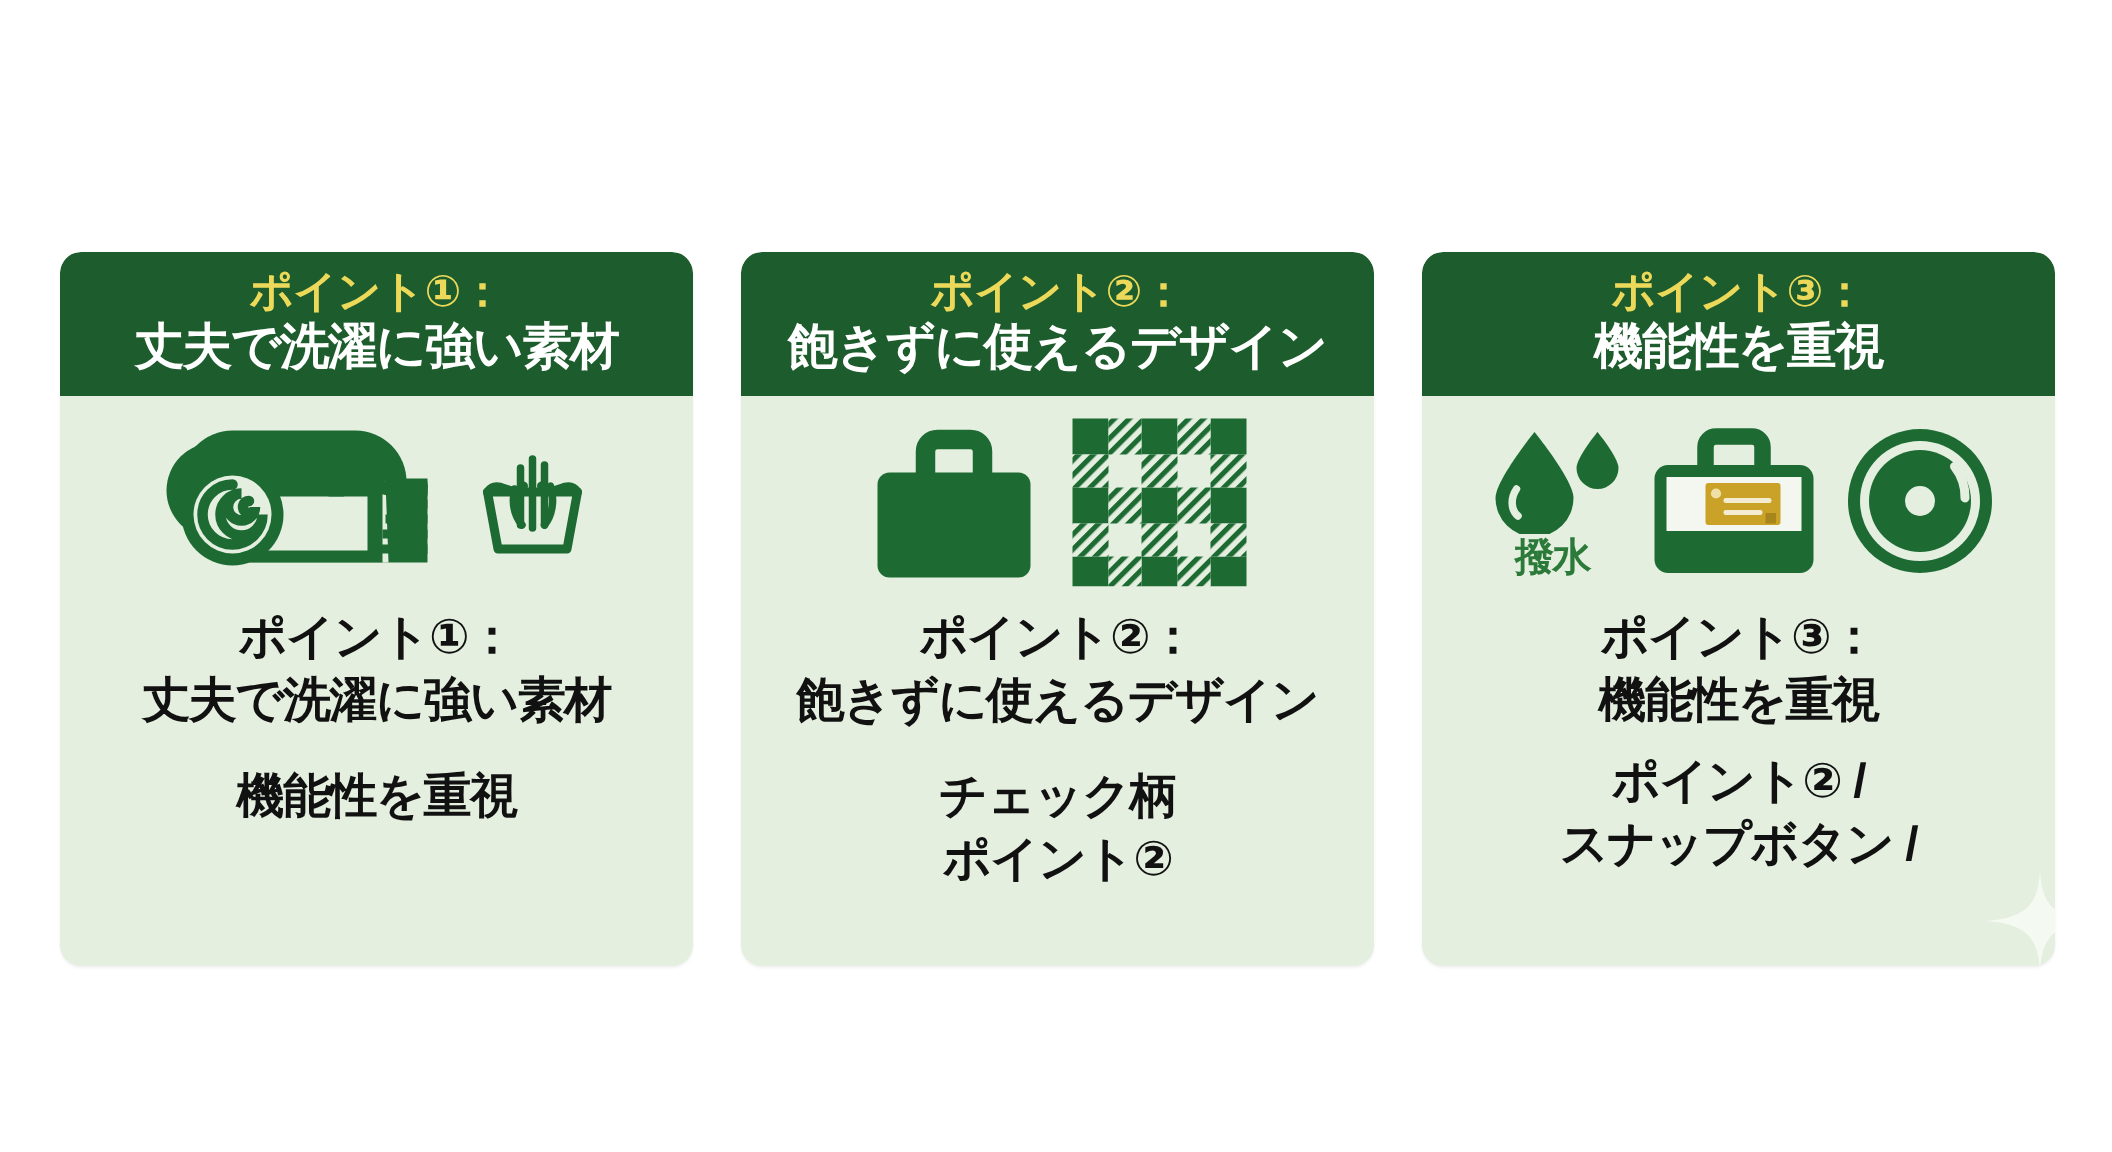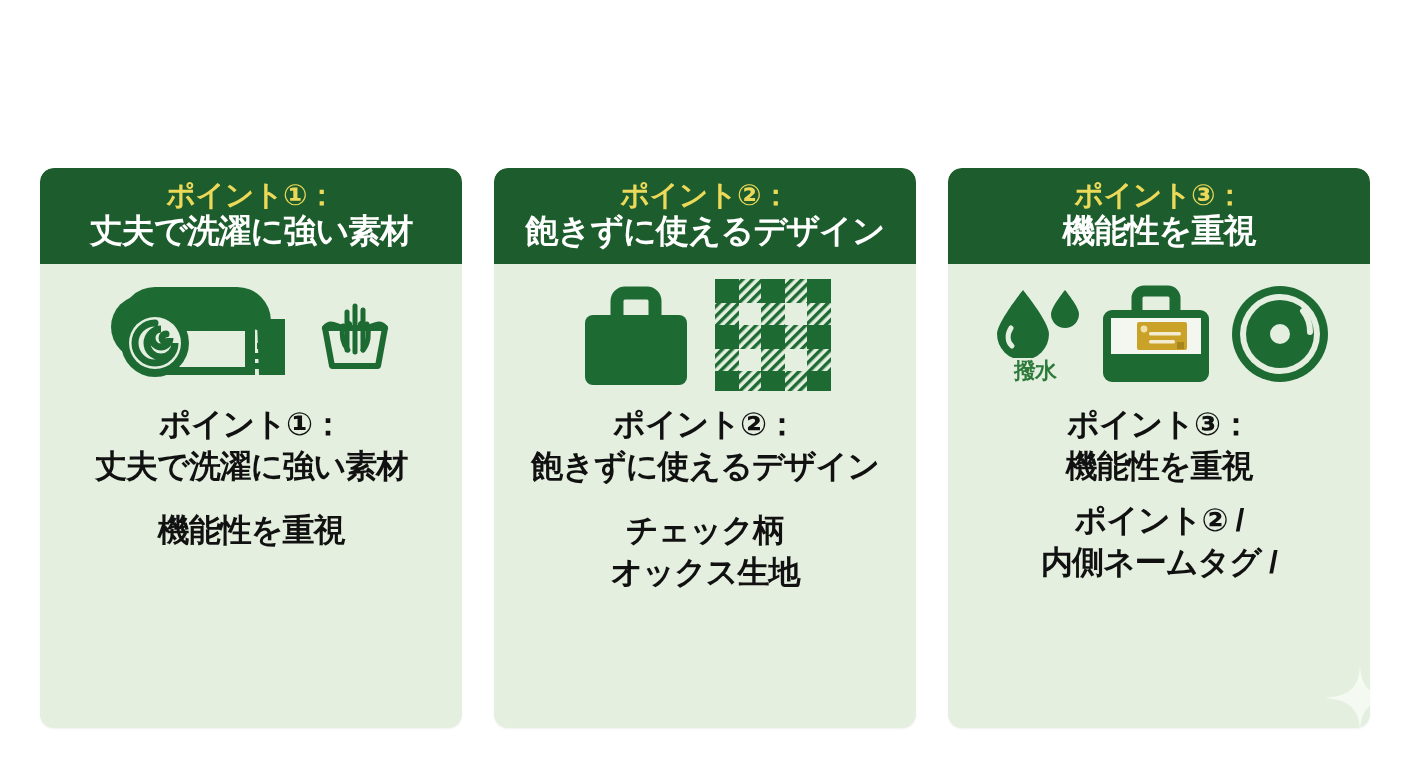--- a/index.html
+++ b/index.html
@@ -17,21 +17,21 @@
     position: relative;
     width: 1408px;
     height: 768px;
     background: #ffffff;
   }
   .cards {
     position: absolute;
     left: 40px;
     top: 168px;
     width: 1330px;
-    height: 560px;
+    height: 476px;
     display: flex;
     gap: 32px;
   }
   .card {
     position: relative;
     width: 422px;
     background: #e4efdf;
     border-radius: 14px;
     overflow: hidden;
     display: flex;
@@ -93,21 +93,21 @@
   }
   .card3 .body-sub { margin-top: 12px; }
   .droplet-wrap {
     display: flex;
     flex-direction: column;
     align-items: center;
     width: 96px;
   }
   .haskui-label {
     color: #2c7a3a;
-    font-size: 22px;
+    font-size: 26px;
     font-weight: bold;
     line-height: 1;
     margin-top: 2px;
     letter-spacing: -1px;
   }
   .corner-deco {
     position: absolute;
     right: -6px;
     bottom: -8px;
     width: 86px;
@@ -238,21 +238,21 @@
               <rect x="94" y="72" width="24" height="22"></rect>
             </g>
           </svg>
         </span>
       </div>
 
       <div class="body-text">
         <div class="body-title">ポイント②：</div>
         <div class="body-title">飽きずに使えるデザイン</div>
         <div class="body-sub">チェック柄</div>
-        <div class="body-sub" style="margin-top:0">オックス生地</div>
+        <div class="body-sub" style="margin-top:0">ポイント②</div>
       </div>
     </div>
 
     <div class="card card3">
       <div class="card-header">
         <div class="hdr-line1">ポイント③：</div>
         <div class="hdr-line2">機能性を重視</div>
       </div>
 
       <div class="icon-row c3">
@@ -288,21 +288,21 @@
             <circle cx="51" cy="51" r="10" fill="#e4efdf"></circle>
             <path d="M74 28 a33 33 0 0 1 7 21" fill="none" stroke="#e4efdf" stroke-width="6" stroke-linecap="round"></path>
           </svg>
         </span>
       </div>
 
       <div class="body-text">
         <div class="body-title">ポイント③：</div>
         <div class="body-title">機能性を重視</div>
         <div class="body-sub">ポイント② /</div>
-        <div class="body-sub" style="margin-top:0">内側ネームタグ /</div>
+        <div class="body-sub" style="margin-top:0">スナップボタン /</div>
       </div>
 
       <span class="corner-deco">
         <svg width="86" height="86" viewBox="0 0 86 86" aria-hidden="true">
           <path d="M70 10 C70 36 62 46 34 48 C62 50 70 60 70 86 C70 60 78 50 106 48 C78 46 70 36 70 10 Z" fill="#f4f9f1" opacity="0.95"></path>
         </svg>
       </span>
     </div>
 
   </div>

